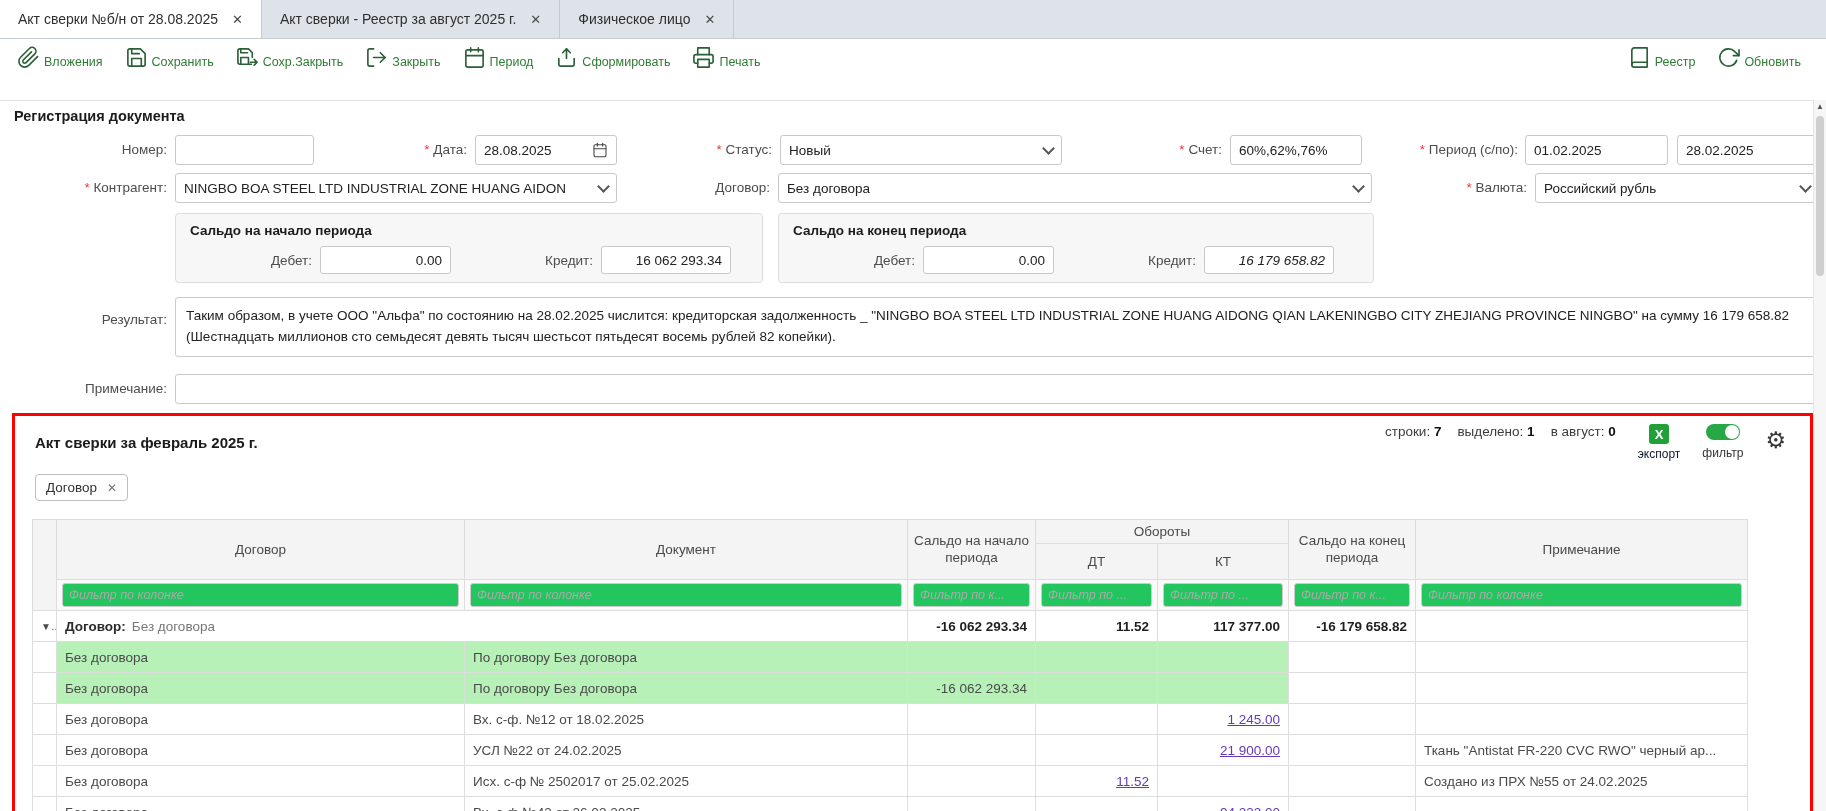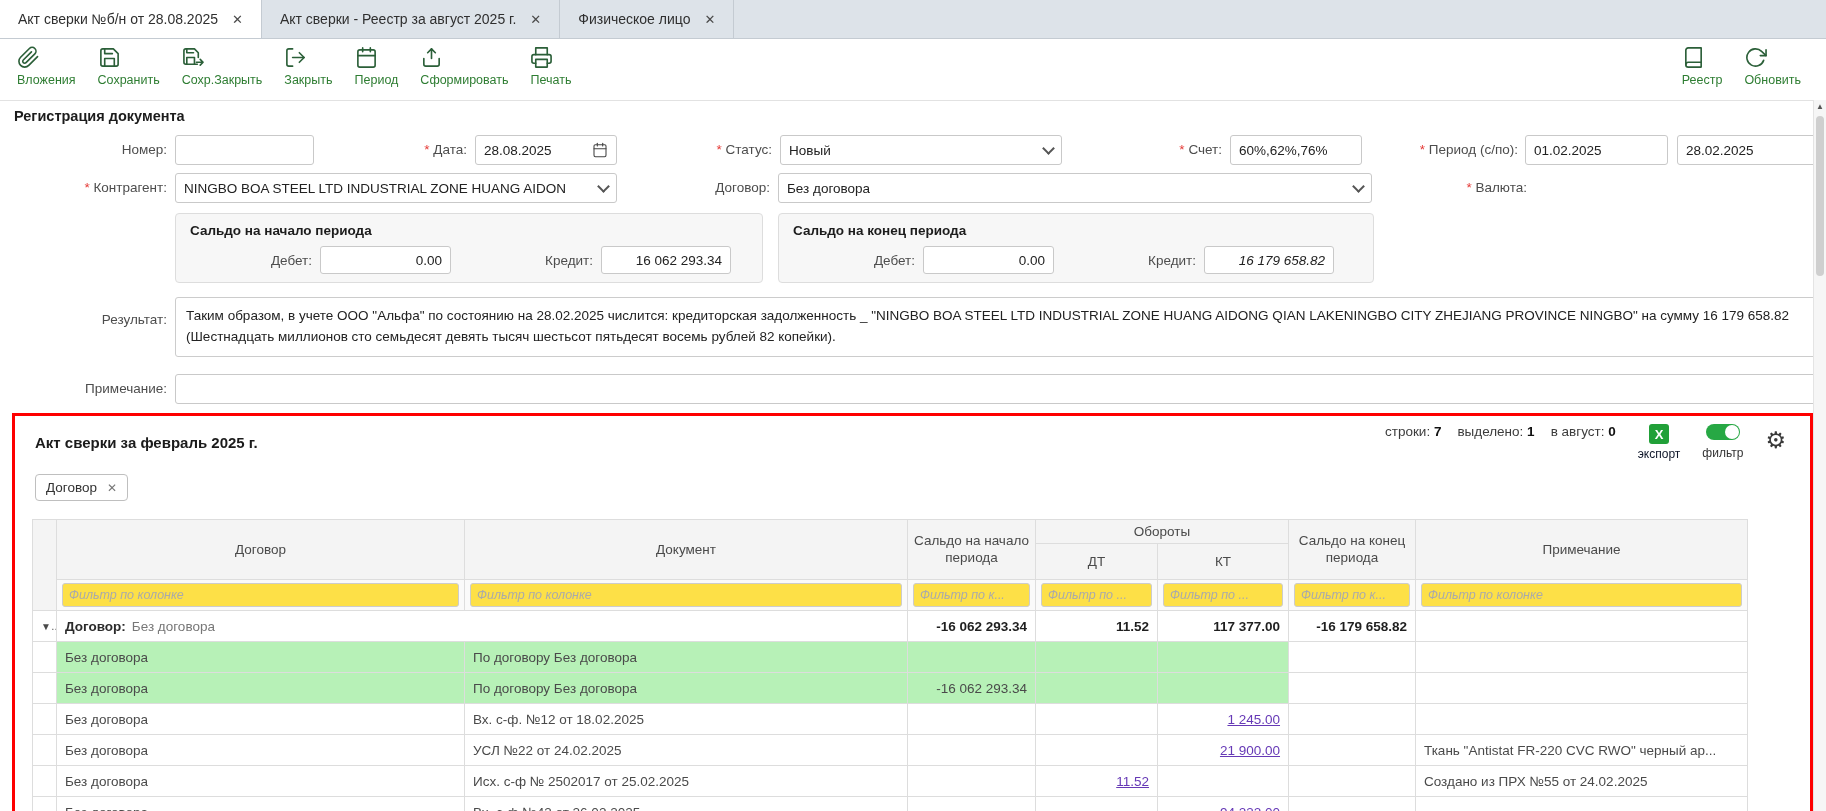--- a/index.html
+++ b/index.html
@@ -8,21 +8,21 @@
 
   
   .tabbar{display:flex;height:38px;background:#dde3e9;border-bottom:1px solid #c4cbd2}
   .tab{display:flex;align-items:center;gap:14px;padding:0 18px;border-right:1px solid #c4cbd2;
        font-size:14px;color:#2f2f2f;cursor:pointer;white-space:nowrap}
   .tab.active{background:#fff}
   .tab-close{font-size:13px;color:#4a4a4a}
 
   
   .toolbar{display:flex;align-items:flex-start;height:62px;padding:7px 14px 0 6px;background:#fff}
-  .tool{display:flex;flex-direction:column;align-items:flex-start;gap:4px;padding:0 11px;cursor:pointer}
+  .tool{display:flex;flex-direction:row;align-items:flex-end;gap:4px;padding:0 11px;cursor:pointer}
   .tool svg{width:23px;height:23px;fill:none;stroke:#2b5f38;stroke-width:1.7;stroke-linecap:round;stroke-linejoin:round}
   .tool .tl{font-size:12.5px;color:#2e7d32;white-space:nowrap}
   .tb-right{margin-left:auto;display:flex}
 
   
   .form{position:absolute;top:100px;left:0;width:1814px;height:313px;border-top:1px solid #e2e2e2}
   .ftitle{position:absolute;top:7px;left:14px;font-weight:bold;font-size:14.5px;color:#1c1c1c}
   .flabel{position:absolute;height:30px;line-height:30px;text-align:right;color:#4d4d4d;
           font-size:13.5px;white-space:nowrap}
   .req::before{content:"* ";color:#e53935}
@@ -76,21 +76,21 @@
           font-size:13.5px}
   .gtable th,.gtable td{border:1px solid #ddd;box-sizing:border-box;overflow:hidden;white-space:nowrap;
           text-overflow:ellipsis}
   .gtable thead th{background:#f4f4f4;font-weight:normal;color:#4a4a4a;text-align:center;
           vertical-align:middle;padding:2px 6px}
   .gtable thead th.wrap{white-space:normal;line-height:1.25}
   tr.h1 th{height:24px}
   tr.h2 th{height:36px}
   tr.hf td{background:#fafafa;padding:3px 5px;height:31px}
   .fin{width:100%;height:24px;box-sizing:border-box;border:1px solid #ccc;border-radius:3px;padding:0 6px;
-       font-family:inherit;font-size:12.5px;color:#333;outline:none;background:#fde047}
+       font-family:inherit;font-size:12.5px;color:#333;outline:none;background:#22c55e}
   .fin::placeholder{color:#aaa;font-style:italic}
   .gtable tbody td{height:31px;padding:2px 8px;color:#4a4a4a;background:#fff}
   .num{text-align:right}
   .c-arrow{text-align:center;color:#555;font-size:10px;padding:2px 2px}
   .row-group td{background:#fff}
   .row-group .gl{font-weight:bold;color:#2b2b2b}
   .row-group .gv{color:#777;margin-left:6px}
   .row-group td.num{font-weight:bold;color:#1f1f1f}
   .row-green td.hl{background:#b7f1b7}
   .lnk{color:#6639b6;text-decoration:underline;cursor:pointer}
@@ -220,20 +220,24 @@
     <div class="inp" style="left:175px;top:72px;width:442px">
       <span class="tx">NINGBO BOA STEEL LTD INDUSTRIAL ZONE HUANG AIDON</span>
       <span class="chev"></span>
     </div>
     <div class="flabel" style="left:640px;top:72px;width:130px">Договор:</div>
     <div class="inp" style="left:778px;top:72px;width:594px">
       <span class="tx">Без договора</span>
       <span class="chev"></span>
     </div>
     <div class="flabel req" style="left:1360px;top:72px;width:167px">Валюта:</div>
+    <div class="inp" style="left:1535px;top:72px;width:284px">
+      <span class="tx">Российский рубль</span>
+      <span class="chev"></span>
+    </div>
 
     <div class="sbox" style="left:175px;width:588px">
       <div class="st">Сальдо на начало периода</div>
       <div class="srow">
         <span class="sl" style="width:130px">Дебет:</span>
         <input style="width: 131px;" value="0.00">
         <span class="sl" style="width:150px">Кредит:</span>
         <input style="width: 130px;" value="16 062 293.34">
       </div>
     </div>

